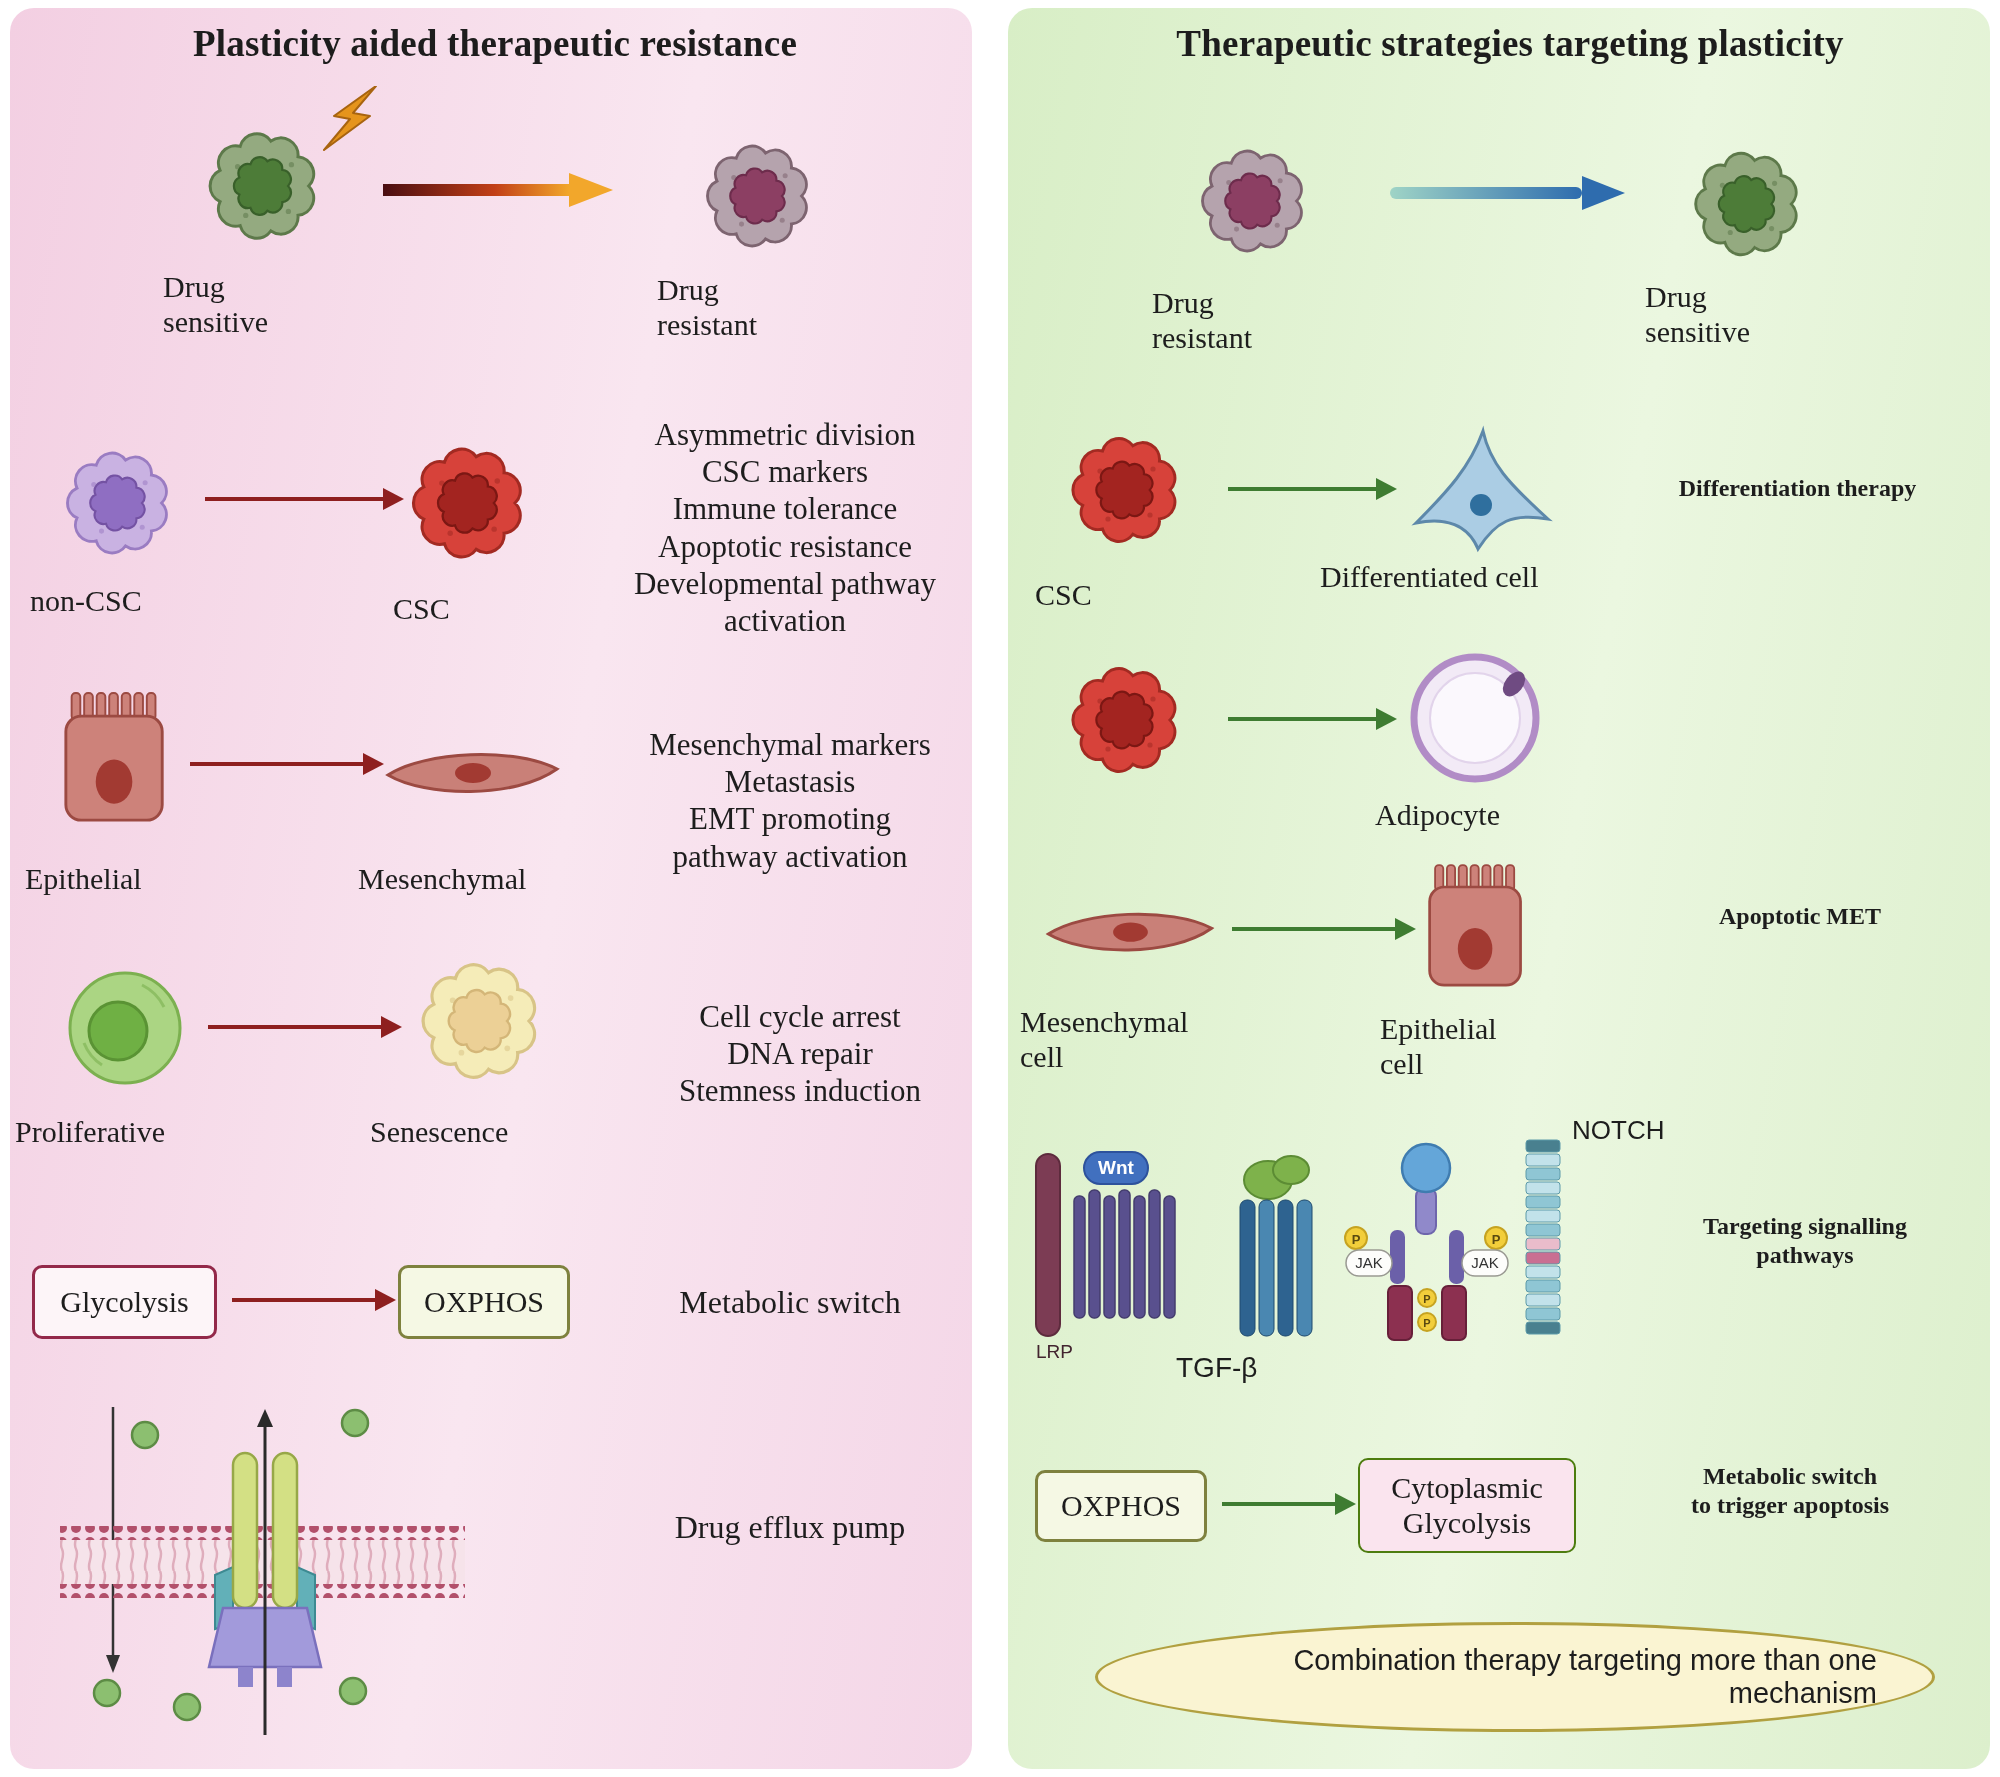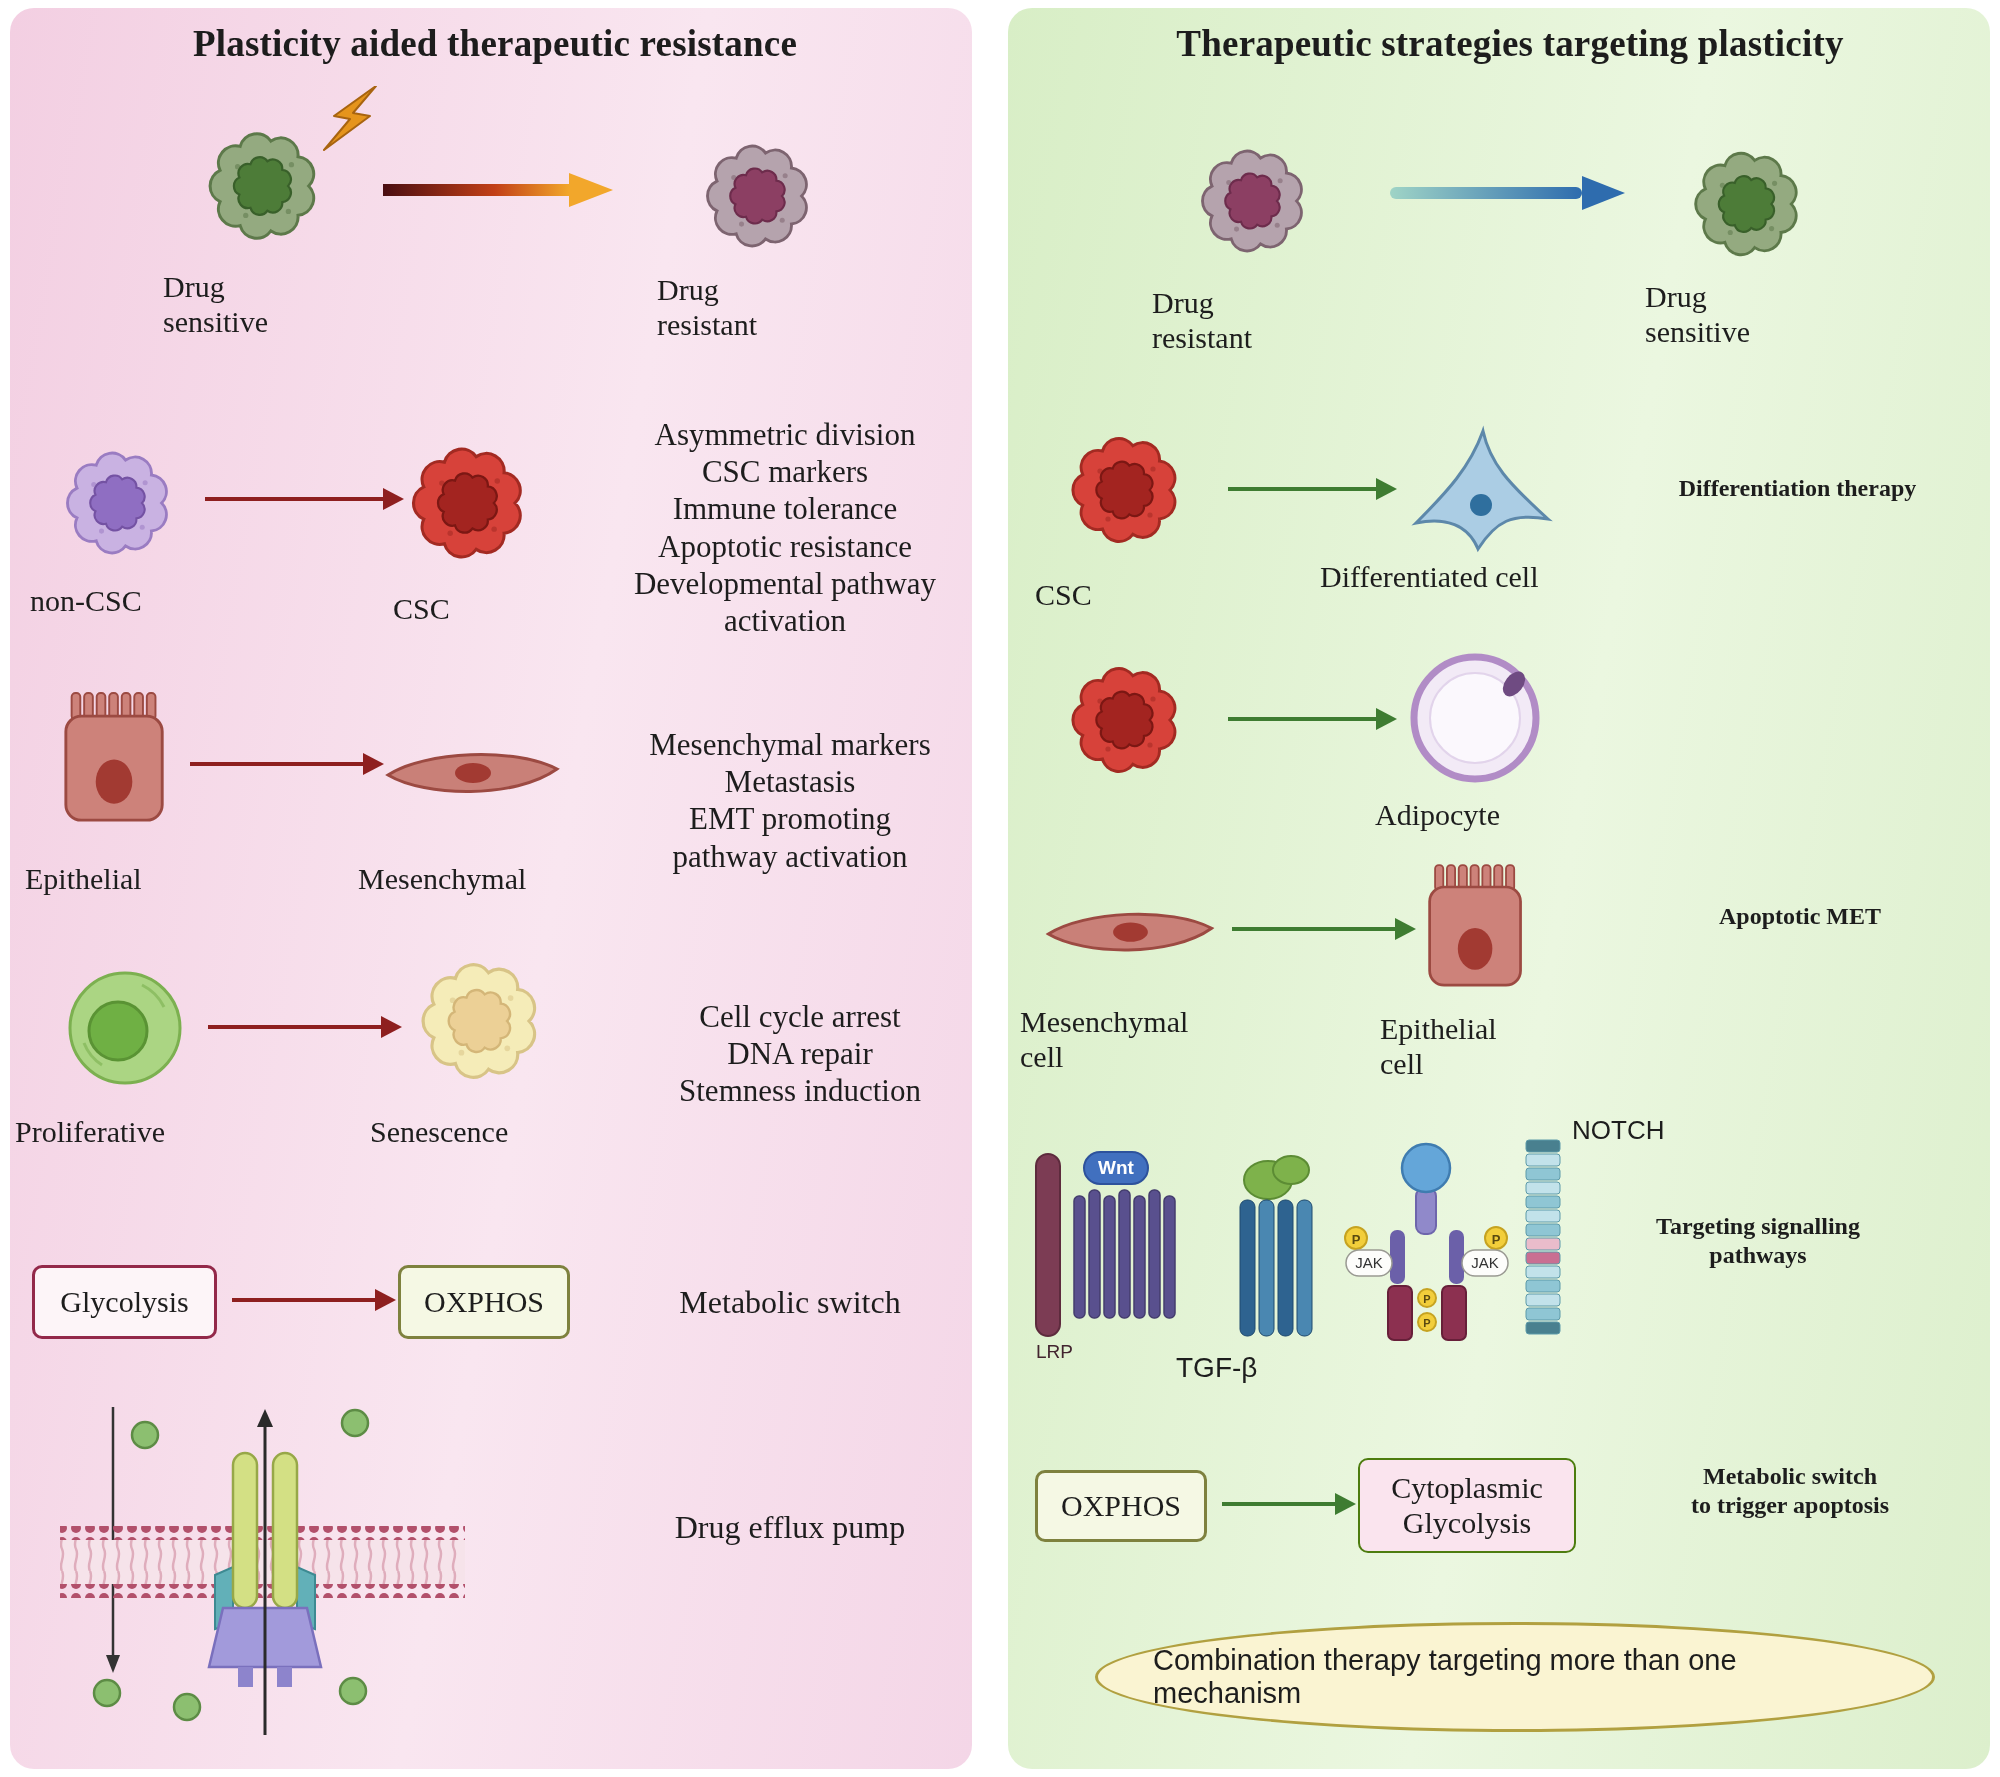--- a/index.html
+++ b/index.html
@@ -16,21 +16,21 @@
   .sans{font-family:"Liberation Sans","DejaVu Sans",sans-serif}
   .arrow{position:absolute;height:4px;background:var(--c,#8e1f1f)}
   .arrow::after{content:"";position:absolute;right:-19px;top:-9px;width:0;height:0;
     border-left:21px solid var(--c,#8e1f1f);border-top:11px solid transparent;border-bottom:11px solid transparent}
   .box{position:absolute;display:flex;align-items:center;justify-content:center;border-radius:10px;
     font-size:30px;text-align:center;white-space:pre-line;line-height:1.15}
   .box.redline{background:#fdf5f8;border:3px solid #93294a}
   .box.greenline{background:#f5f8e4;border:3px solid #7e813e}
   .box.pinkfill{background:#fae4ee;border:2px solid #4d7c0f}
   .ellipse{position:absolute;display:flex;align-items:center;justify-content:center;border-radius:50%;
-    background:#faf4d2;border:3px solid #b1a040;font-size:29px;text-align:left;padding:0 55px}
+    background:#faf4d2;border:3px solid #b1a040;font-size:29px;text-align:right;padding:0 55px}
 </style>
 </head>
 <body>
 
 <div id="root">
 
   <svg width="0" height="0" style="position:absolute">
     <defs>
       <symbol id="sym-tumor-cell" viewBox="0 0 130 130">
         <path d="M110,65 A17,17 0 0 1 99.5,93.9 A17,17 0 0 1 72.8,109.3 A17,17 0 0 1 42.5,104 A17,17 0 0 1 22.7,80.4 A17,17 0 0 1 22.7,49.6 A17,17 0 0 1 42.5,26 A17,17 0 0 1 72.8,20.7 A17,17 0 0 1 99.5,36.1 A17,17 0 0 1 110,65 Z" fill="var(--body)" stroke="var(--outline)" stroke-width="3"></path>
@@ -302,21 +302,21 @@
       <rect x="498" y="126" width="34" height="12" rx="3" fill="#c96f92" stroke="#5d9aa9" stroke-width="1"></rect>
       <rect x="498" y="140" width="34" height="12" rx="3" fill="#c2e2ea" stroke="#5d9aa9" stroke-width="1"></rect>
       <rect x="498" y="154" width="34" height="12" rx="3" fill="#8fc6d4" stroke="#5d9aa9" stroke-width="1"></rect>
       <rect x="498" y="168" width="34" height="12" rx="3" fill="#c2e2ea" stroke="#5d9aa9" stroke-width="1"></rect>
       <rect x="498" y="182" width="34" height="12" rx="3" fill="#8fc6d4" stroke="#5d9aa9" stroke-width="1"></rect>
       <rect x="498" y="196" width="34" height="12" rx="3" fill="#49808f" stroke="#5d9aa9" stroke-width="1"></rect>
     </g>
   </svg>
   <div class="lbl sans" style="left:1572px;top:1116px;width:160px;font-size:26px;text-align:left">NOTCH</div>
   <div class="lbl sans" style="left:1176px;top:1352px;width:200px;font-size:28px">TGF-β</div>
-  <div class="therapy" style="left:1588px;top:1212px;width:340px">Targeting signalling
+  <div class="therapy" style="left:1635px;top:1212px;width:340px">Targeting signalling
 pathways</div>
 
   <div class="box greenline" style="left:1035px;top:1470px;width:172px;height:72px">OXPHOS</div>
   <div class="arrow" style="left:1222px;top:1502px;width:115px;--c:#3e7c31"></div>
   <div class="box pinkfill" style="left:1358px;top:1458px;width:218px;height:95px">Cytoplasmic
 Glycolysis</div>
   <div class="therapy" style="left:1610px;top:1462px;width:360px">Metabolic switch
 to trigger apoptosis</div>
 
   <div class="ellipse sans" style="left:1095px;top:1622px;width:840px;height:110px">

